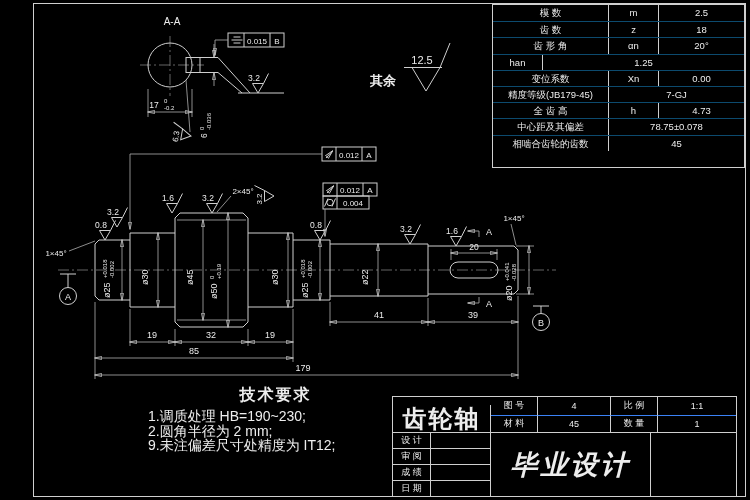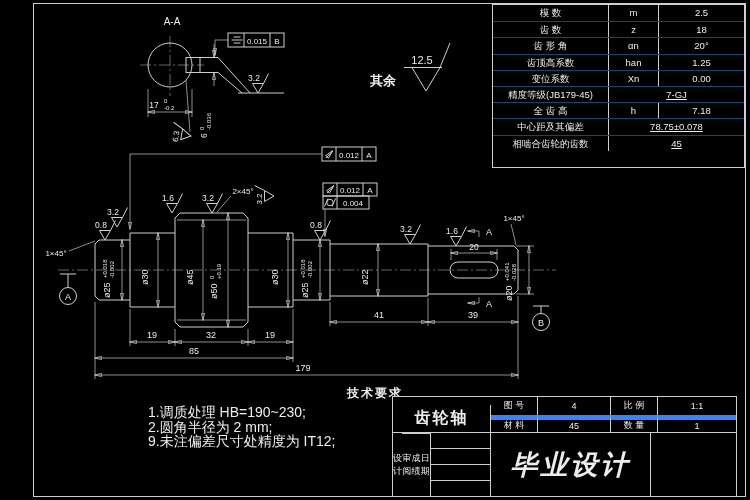--- a/index.html
+++ b/index.html
@@ -14,43 +14,43 @@
   svg .t9{font-size:9px;} svg .t85{font-size:8.5px;} svg .t8{font-size:8px;} svg .t6{font-size:6px;}
   svg .t10{font-size:10px;} svg .t11{font-size:11px;} svg .t13{font-size:13px;font-weight:bold;}
   svg .mid{text-anchor:middle;}
   
   .gt{position:absolute;left:492px;top:4px;width:253px;height:164px;border:1px solid #cfcfcf;background:#000;}
   .gt-row{display:flex;height:16.2px;border-top:1px solid #0c4a6e;font-size:9.5px;line-height:15px;text-align:center;}
   .gt-row:first-child{border-top:none;}
   .gt-label{width:116px;border-right:1px solid #cfcfcf;overflow:hidden;white-space:nowrap;}
   .gt-sym{width:50px;border-right:1px solid #cfcfcf;}
   .gt-val{flex:1;}
-  .gt-val2{flex:1;text-decoration:underline;}
+  .gt-val2{flex:1;}
   
   .tb{position:absolute;left:392px;top:396px;width:345px;height:101px;border:1px solid #cfcfcf;background:#000;font-size:9px;}
   .tb-top{display:flex;height:36px;border-bottom:1px solid #cfcfcf;}
   .tb-name{width:98px;border-right:1px solid #cfcfcf;display:flex;align-items:center;justify-content:center;
-           font-size:16px;font-weight:bold;letter-spacing:2px;margin-top:8px;}
+           font-size:24px;font-weight:bold;letter-spacing:2px;margin-top:8px;}
   .tb-grid{flex:1;display:grid;grid-template-columns:47px 73px 47px 1fr;grid-auto-rows:17.5px;}
   .tb-cell{border-right:1px solid #cfcfcf;display:flex;align-items:center;justify-content:center;}
-  .tb-cell.r2{border-top:5px solid #3b82f6;text-align:center;}
+  .tb-cell.r2{border-top:1px solid #3b82f6;text-align:center;}
   .tb-cell.last{border-right:none;}
   .tb-bot{display:flex;height:63px;}
-  .tb-sign{width:38px;border-right:1px solid #cfcfcf;display:flex;flex-direction:row;}
+  .tb-sign{width:38px;border-right:1px solid #cfcfcf;display:flex;flex-direction:column;text-align:right;}
   .tb-sign div{flex:1;border-top:1px solid #cfcfcf;display:flex;align-items:center;justify-content:center;}
   .tb-sign div:first-child{border-top:none;}
   .tb-blank{width:60px;border-right:1px solid #cfcfcf;display:flex;flex-direction:column;}
   .tb-blank div{flex:1;border-top:1px solid #cfcfcf;}
   .tb-blank div:first-child{border-top:none;}
   .tb-proj{width:160px;border-right:1px solid #cfcfcf;display:flex;align-items:center;justify-content:center;
            font-size:27px;font-weight:bold;letter-spacing:3px;font-style:italic;}
   .tb-right{flex:1;}
   
   .tech{position:absolute;left:148px;top:385px;width:255px;}
-  .tech-title{text-align:right;font-size:12px;font-weight:bold;letter-spacing:2px;}
+  .tech-title{text-align:center;font-size:16px;font-weight:bold;letter-spacing:2px;}
   .tech-items{margin-top:3px;font-size:14px;line-height:14.5px;}
 </style>
 </head>
 <body>
 
 <div id="stage">
 
 <svg width="750" height="500" viewBox="0 0 750 500">
   <defs>
     <pattern id="hatch" patternUnits="userSpaceOnUse" width="5" height="5" patternTransform="rotate(45)">
@@ -317,37 +317,36 @@
         <div class="gt-label">齿    数</div>
         <div class="gt-sym">z</div>
         <div class="gt-val">18</div>
       </div>
   <div class="gt-row">
         <div class="gt-label">齿 形 角</div>
         <div class="gt-sym">αn</div>
         <div class="gt-val">20°</div>
       </div>
   <div class="gt-row">
-        <div class="gt-label">齿顶高系数</div>
         <div class="gt-sym">han</div>
         <div class="gt-val">1.25</div>
       </div>
   <div class="gt-row">
         <div class="gt-label">变位系数</div>
         <div class="gt-sym">Xn</div>
         <div class="gt-val">0.00</div>
       </div>
   <div class="gt-row">
         <div class="gt-label">精度等级(JB179-45)</div>
         <div class="gt-val2">7-GJ</div>
       </div>
   <div class="gt-row">
         <div class="gt-label">全 齿 高</div>
         <div class="gt-sym">h</div>
-        <div class="gt-val">7.18</div>
+        <div class="gt-val">4.73</div>
       </div>
   <div class="gt-row">
         <div class="gt-label">中心距及其偏差</div>
         <div class="gt-val2">78.75±0.078</div>
       </div>
   <div class="gt-row">
         <div class="gt-label">相啮合齿轮的齿数</div>
         <div class="gt-val2">45</div>
       </div>
 </div>

